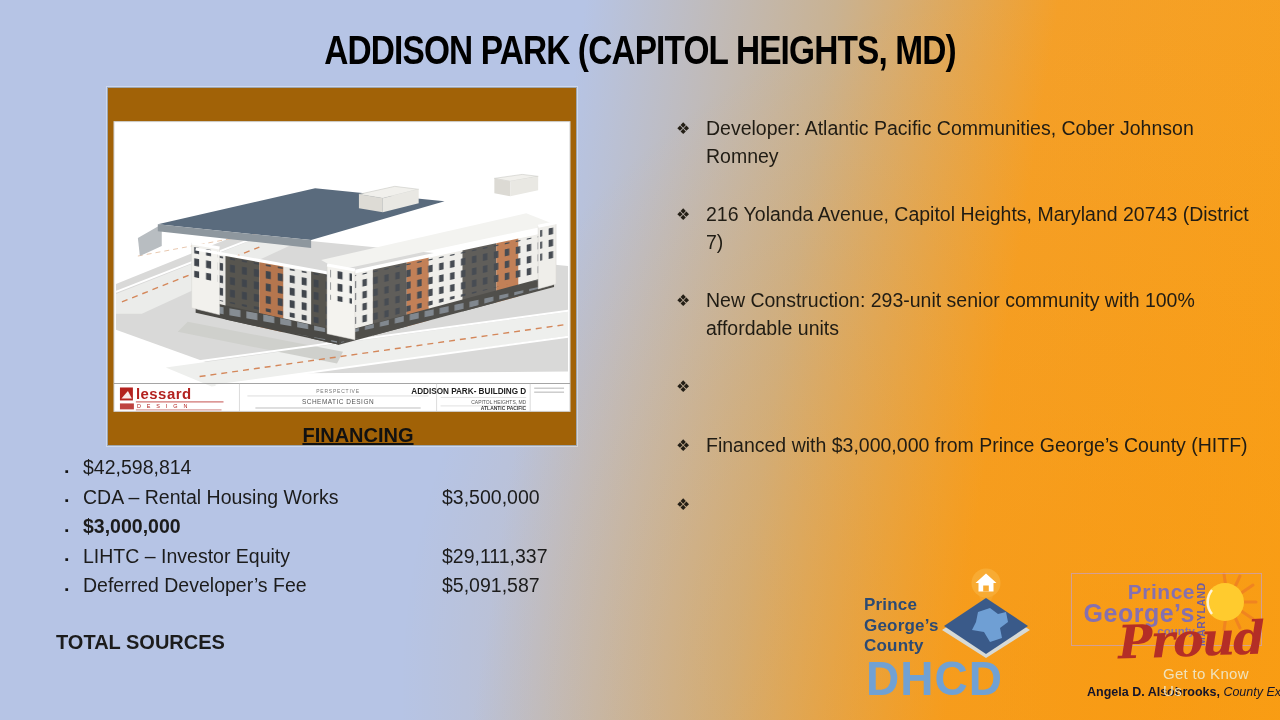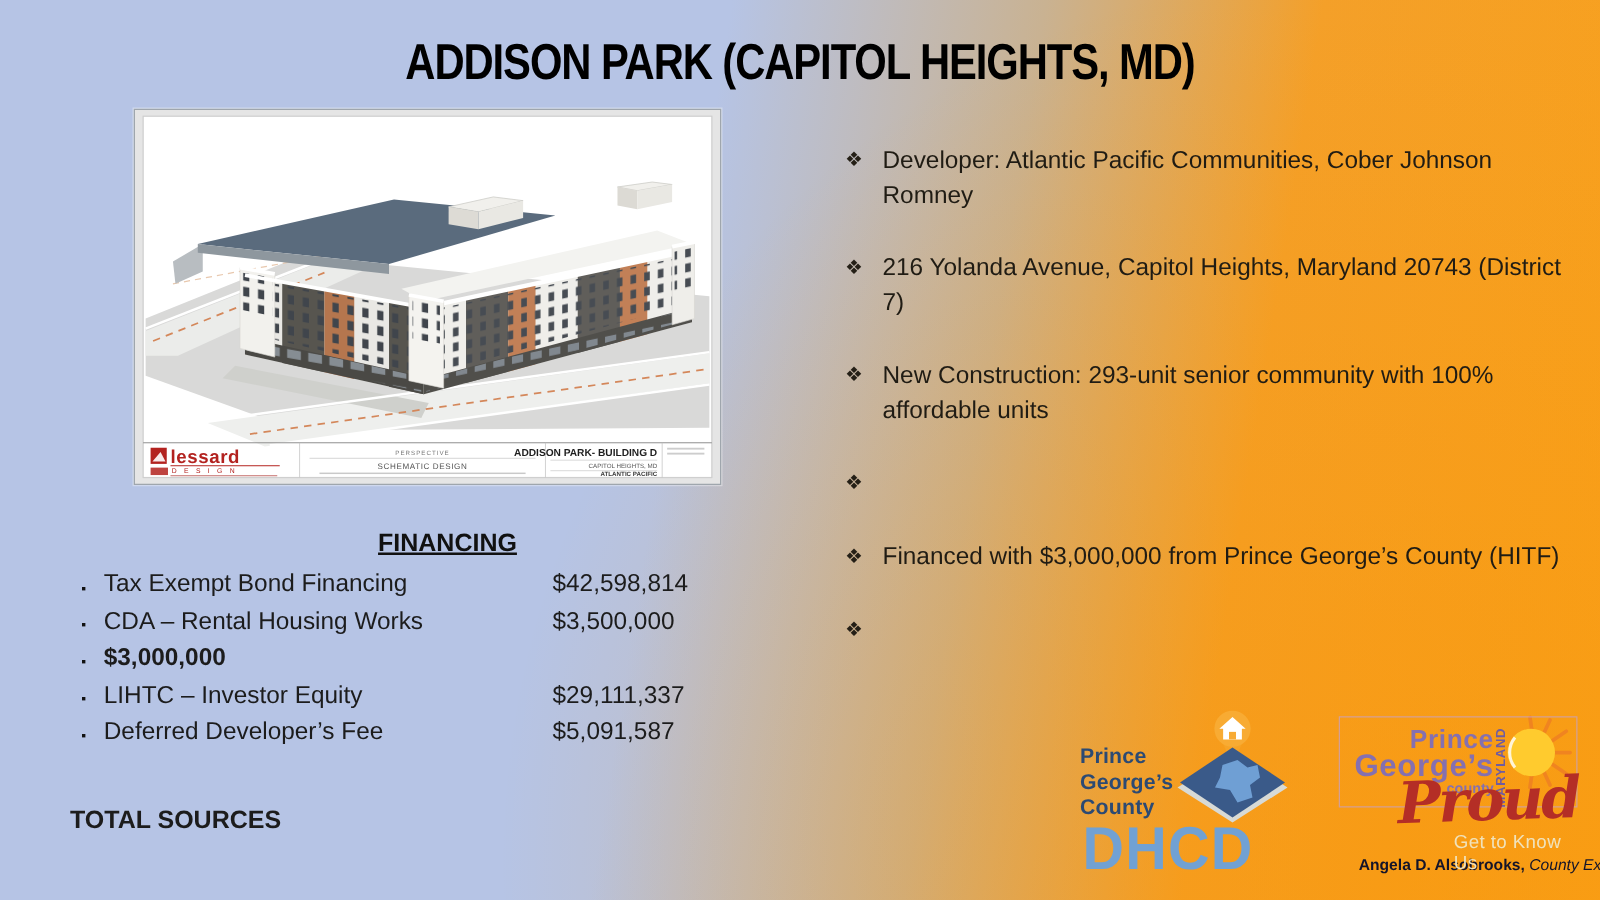--- a/index.html
+++ b/index.html
@@ -16,38 +16,38 @@
 
   
   .slide-title{
     top:28px; left:0; width:1280px; text-align:center;
     font-size:38px; font-weight:800; letter-spacing:-1px; color:#000;
     transform:scaleX(0.88) scaleY(1.06); transform-origin:center top;
   }
 
   
   .render-frame{
-    left:107px; top:87px; width:470px; height:301px;
-    background:#e5e5e5; border:1px solid #9fa6ad;
+    left:107px; top:87px; width:470px; height:359px;
+    background:#a16207; border:1px solid #9fa6ad;
     box-shadow:0 0 0 1px rgba(255,255,255,0.35);
   }
   .render-frame svg{ display:block; width:100%; height:100%; }
 
   
   .financing{ left:56px; top:424px; width:560px; }
   .fin-heading{
     font-size:20px; font-weight:700; text-decoration:underline;
     text-align:center; margin-left:44px; margin-bottom:9px; color:#111;
   }
   .fin-row{ display:flex; align-items:baseline; height:29.5px; font-size:19.5px; }
   .fin-bullet{ width:27px; padding-left:9px; font-size:11px; color:#111; align-self:center; }
   .fin-label{ width:359px; }
   .fin-amount{ flex:1; }
   .fin-row.bold .fin-label, .fin-row.bold .fin-amount{ font-weight:700; }
-  .fin-total{ display:flex; align-items:baseline; margin-top:41px; font-size:20px; font-weight:700;justify-content:space-between; }
+  .fin-total{ display:flex; align-items:baseline; margin-top:27px; font-size:20px; font-weight:700;justify-content:space-between; }
   .fin-total .fin-label{ width:394px; }
 
   
   .details{ left:676px; top:114px; width:586px; list-style:none; }
   .detail-item{ display:flex; margin-bottom:30px; font-size:19.5px; line-height:28px; color:#201c14; }
   .detail-bullet{ width:30px; flex:0 0 30px; font-size:16px; padding-top:1px; color:#241f16; }
 
   
   .dhcd{ left:850px; top:568px; width:190px; height:142px; }
   .dhcd-text{ left:14px; top:27px; font-size:17px; line-height:20.5px; font-weight:800; color:#2c4a73; letter-spacing:0.2px;}
@@ -214,21 +214,20 @@
   <li class="detail-item">
     <span class="detail-bullet">❖</span>
   </li>
 </ul>
 
 <div class="abs financing">
   <div class="fin-heading">FINANCING</div>
 
   <div class="fin-row">
     <span class="fin-bullet">▪</span>
-    <span class="fin-label">Tax Exempt Bond Financing</span>
     <span class="fin-amount">$42,598,814</span>
   </div>
   <div class="fin-row">
     <span class="fin-bullet">▪</span>
     <span class="fin-label">CDA – Rental Housing Works</span>
     <span class="fin-amount">$3,500,000</span>
   </div>
   <div class="fin-row bold">
     <span class="fin-bullet">▪</span>
     <span class="fin-amount">$3,000,000</span>

